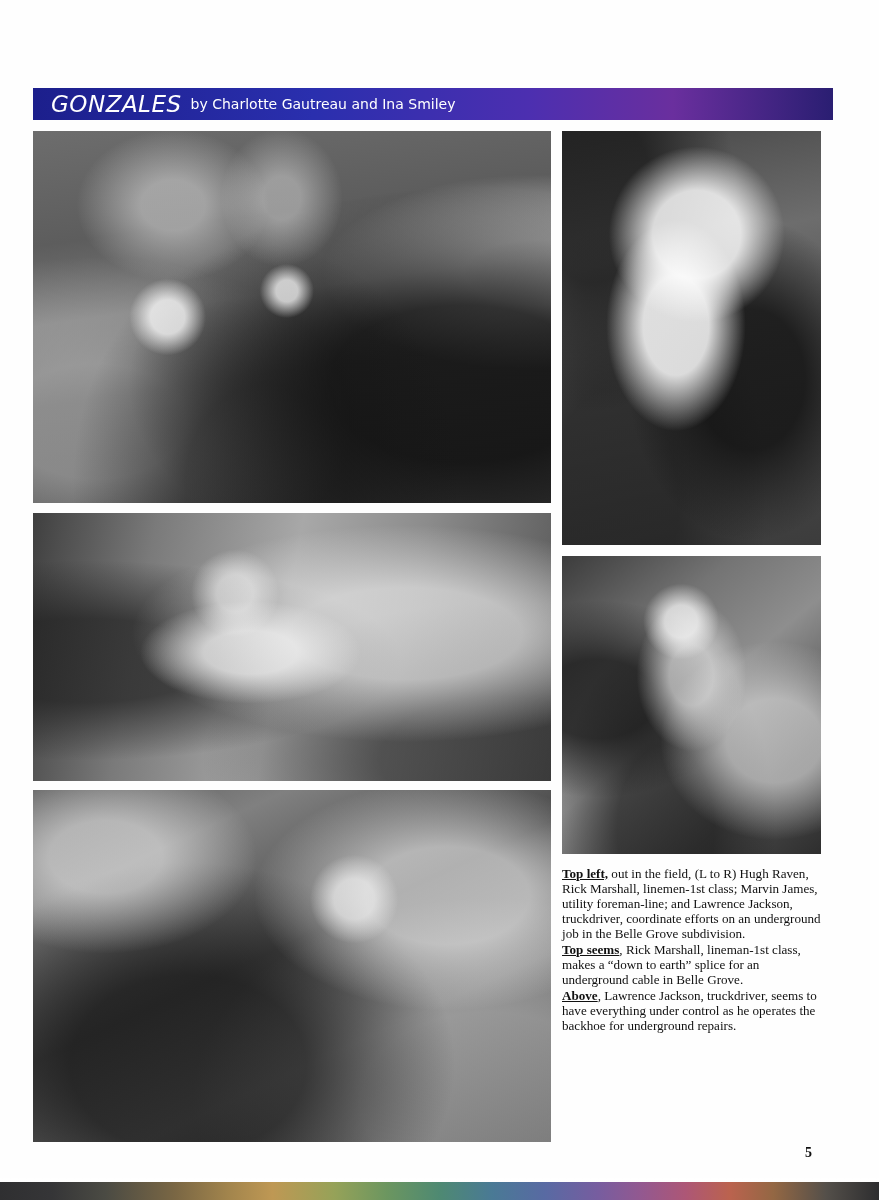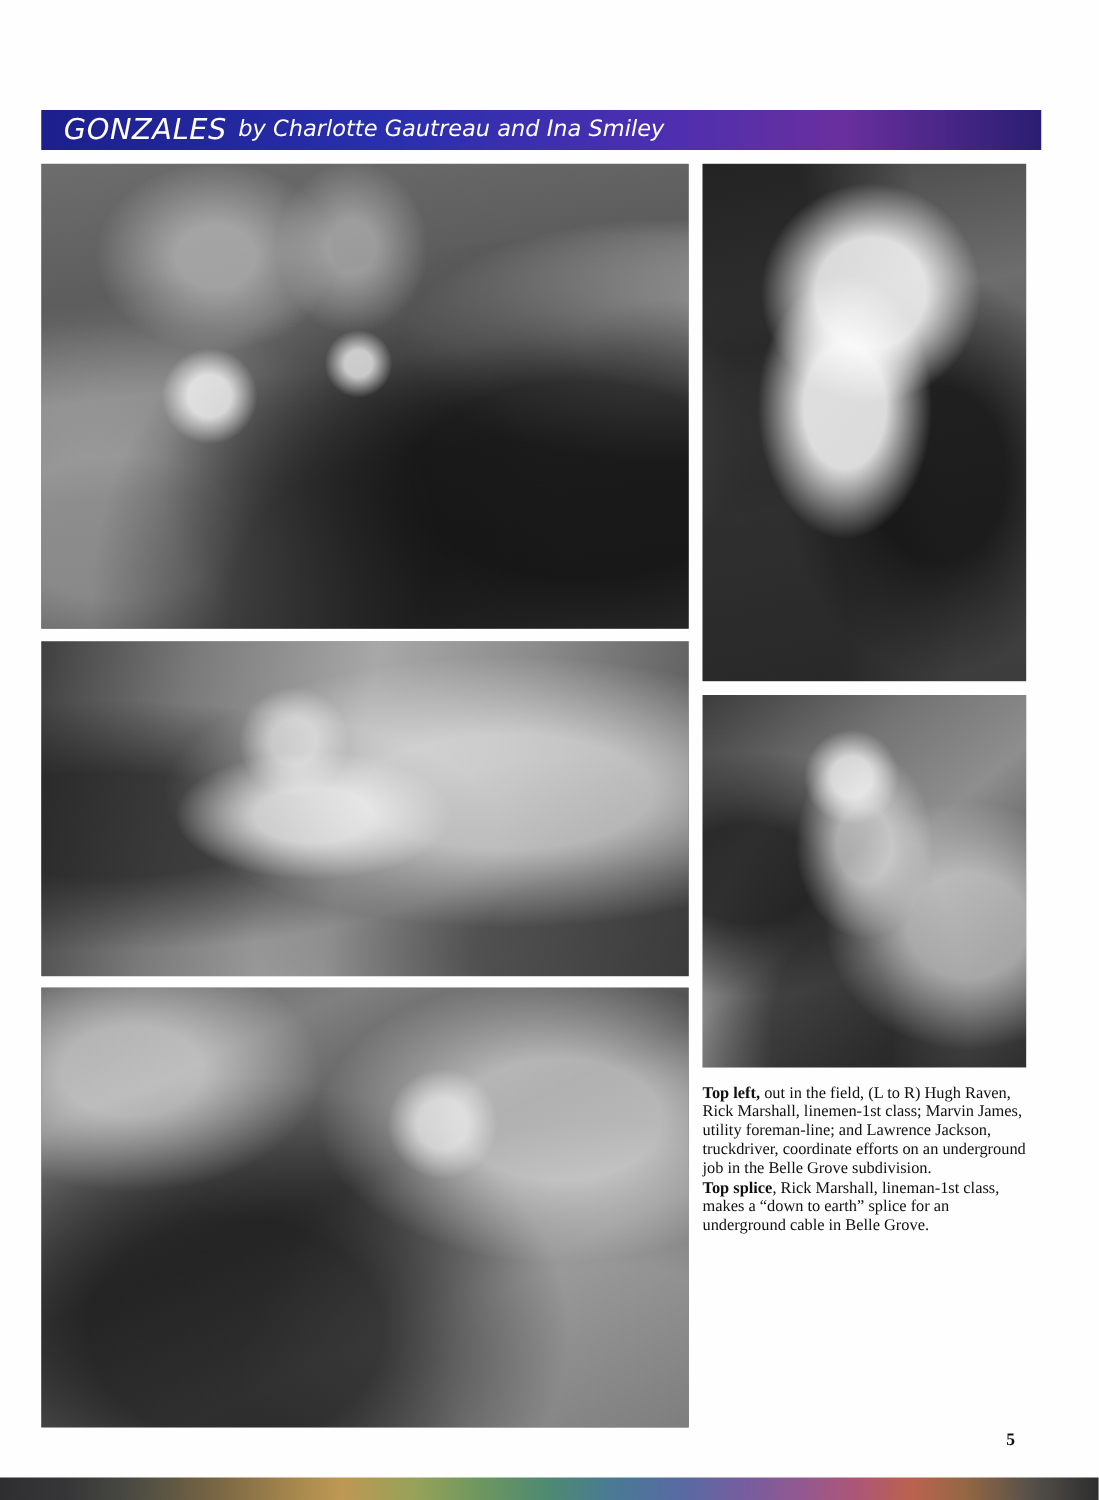--- a/index.html
+++ b/index.html
@@ -41,22 +41,21 @@
     color: #ffffff;
     font-family: "DejaVu Sans", sans-serif;
     font-size: 23px;
     font-style: italic;
     letter-spacing: 0.5px;
     font-weight: 400;
   }
   .banner-byline {
     color: #ffffff;
     font-family: "DejaVu Sans", sans-serif;
-    font-size: 18px;
-    font-style: italic;
+    font-size: 14px;
     margin-left: 9px;
     padding-bottom: 1px;
   }
 
   
   .photo {
     position: absolute;
     overflow: hidden;
     background: #8d8d87;
     filter: grayscale(100%);
@@ -136,21 +135,21 @@
     top: 866px;
     width: 264px;
     font-family: "Liberation Serif", serif;
     font-size: 13.1px;
     line-height: 15.1px;
     color: #101010;
     text-align: left;
   }
   .caption-para { margin: 0 0 0 0; }
   .caption-para + .caption-para { margin-top: 0.5px; }
-  .caption-lead { font-weight: bold; }
+  .caption-lead { font-weight: bold; text-decoration: underline; }
 
   
   .page-number {
     position: absolute;
     left: 805px;
     top: 1145px;
     font-family: "Liberation Serif", serif;
     font-weight: bold;
     font-size: 14px;
     color: #111;
@@ -206,21 +205,22 @@
   <div class="photo" id="photo-top-right">
     <div class="grain"></div>
   </div>
 
   <div class="photo" id="photo-above-right">
     <div class="grain"></div>
   </div>
 
   <div class="captions">
     <p class="caption-para"><span class="caption-lead">Top left,</span><span> out in the field, (L to R) Hugh Raven, Rick Marshall, linemen-1st class; Marvin James, utility foreman-line; and Lawrence Jackson, truckdriver, coordinate efforts on an underground job in the Belle Grove subdivision.</span></p>
-    <p class="caption-para"><span class="caption-lead">Top splice</span><span>, Rick Marshall, lineman-1st class, makes a “down to earth” splice for an underground cable in Belle Grove.</span></p>
+    <p class="caption-para"><span class="caption-lead">Top seems</span><span>, Rick Marshall, lineman-1st class, makes a “down to earth” splice for an underground cable in Belle Grove.</span></p>
+    <p class="caption-para"><span class="caption-lead">Above</span><span>, Lawrence Jackson, truckdriver, seems to have everything under control as he operates the backhoe for underground repairs.</span></p>
   </div>
 
   <div class="page-number">5</div>
 
   <div class="scan-strip-fade"></div>
   <div class="scan-strip"></div>
 
 </div>
 
 </body></html>

